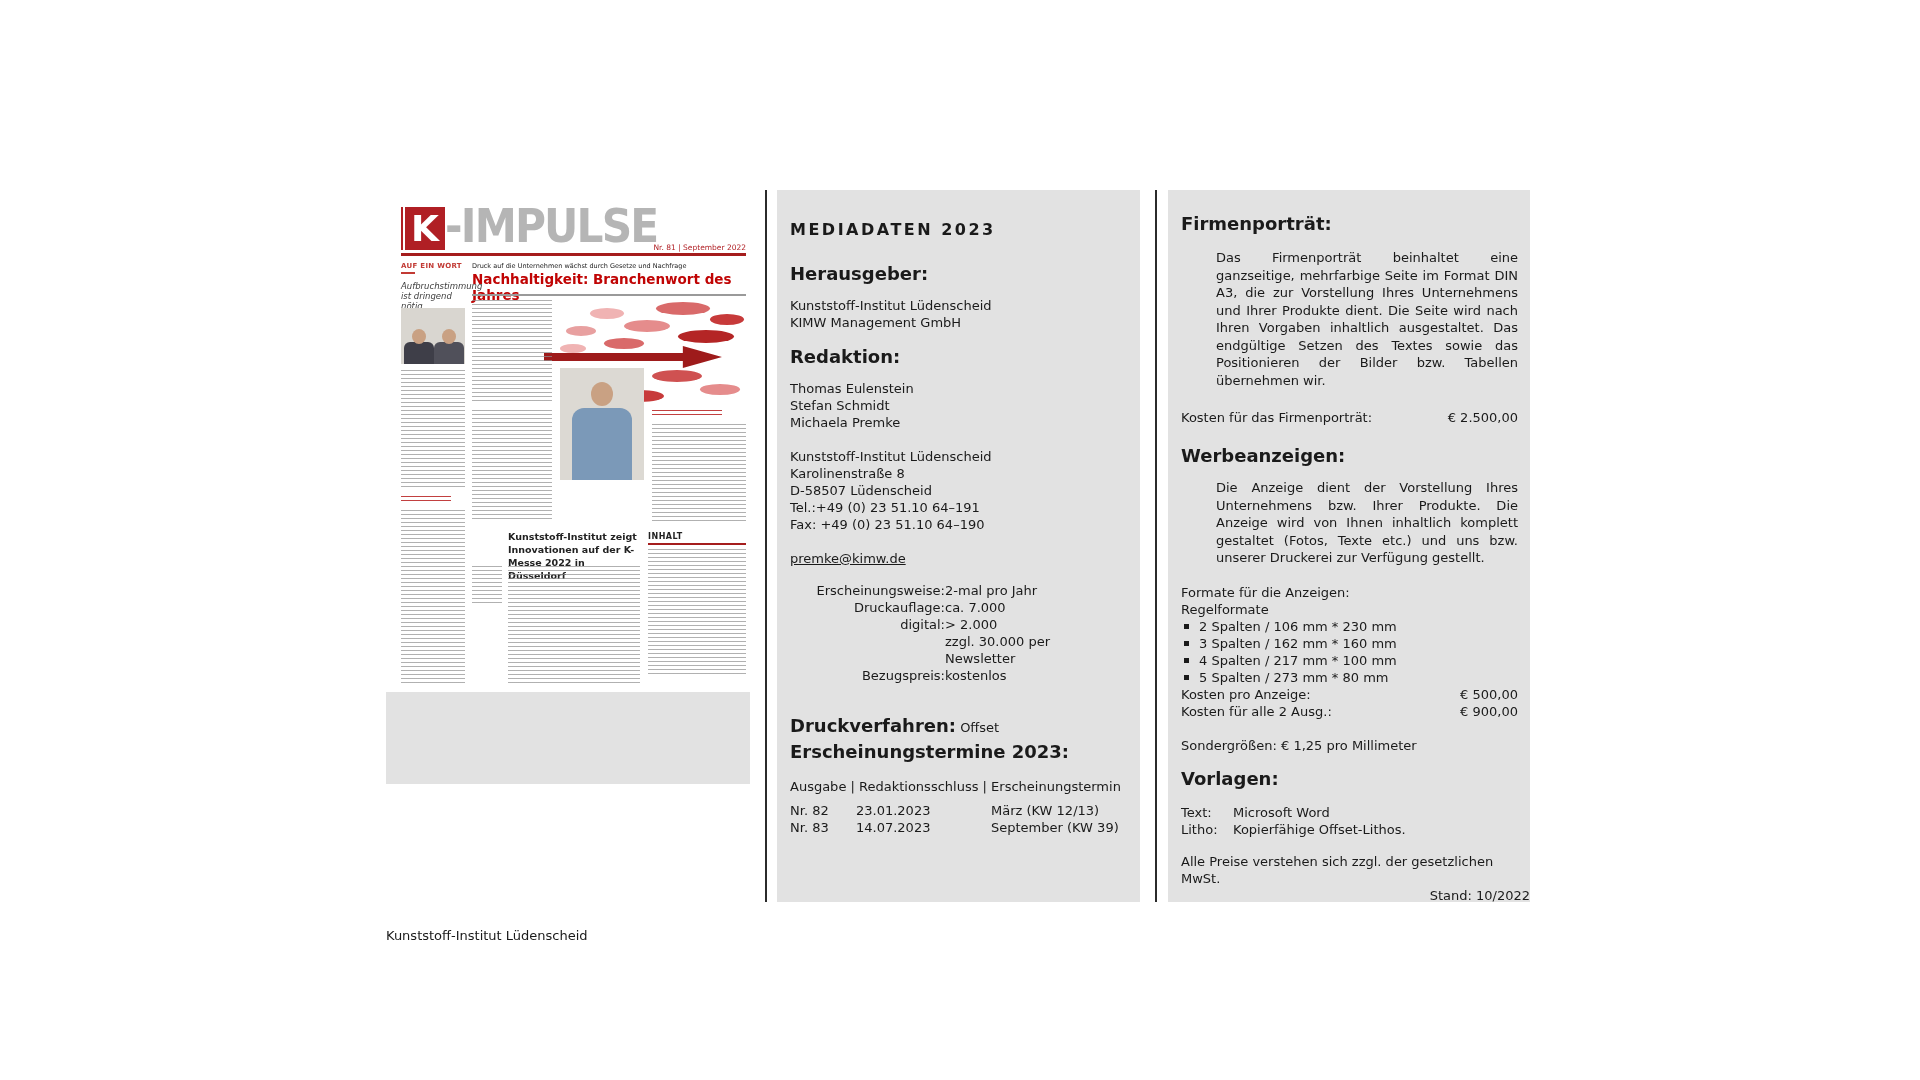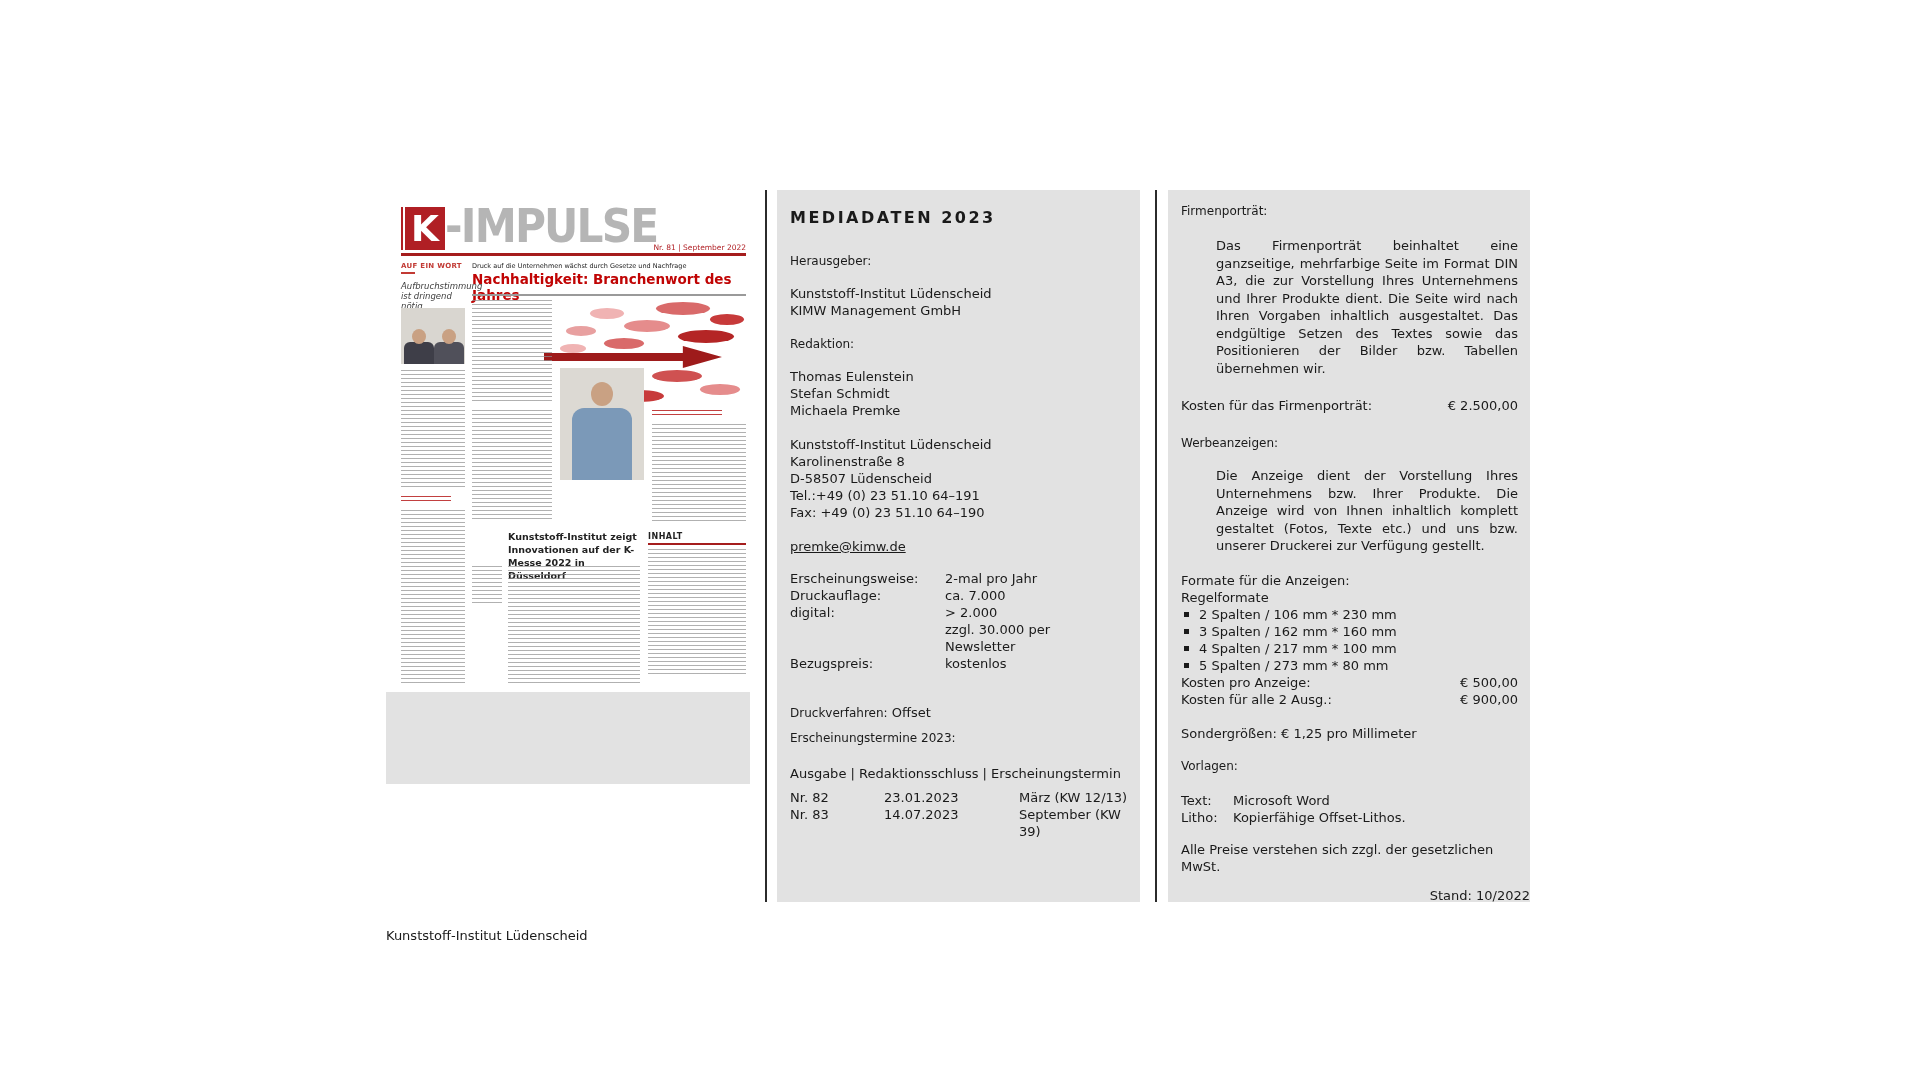--- a/index.html
+++ b/index.html
@@ -4,33 +4,33 @@
 <style>
   html,body{margin:0;padding:0;background:#ffffff;}
   .screen{position:relative;width:1920px;height:1080px;background:#ffffff;overflow:hidden;
           font-family:"DejaVu Sans","Liberation Sans",sans-serif;color:#1a1a1a;}
 
   
   .panel{position:absolute;background:#e2e2e2;}
   .vdivider{position:absolute;top:190px;height:712px;width:2px;background:#2b2b2b;}
 
   
-  .col-inner{position:absolute;left:0;top:4px;right:0;padding:8px 12px 0 13px;font-size:13px;line-height:17px;}
+  .col-inner{position:absolute;left:0;top:16px;right:0;padding:8px 12px 0 13px;font-size:13px;line-height:17px;}
   .doc-title{font-size:16px;line-height:20px;font-weight:bold;letter-spacing:2.5px;margin-top:6px;}
-  .h-sec{font-size:12px;line-height:19px;font-weight:normal;}
+  .h-sec{font-size:18px;line-height:19px;font-weight:bold;}
   .mt24{margin-top:24px;}.mt18{margin-top:6px;}.mt17{margin-top:17px;}
   .mt16{margin-top:16px;}.mt15{margin-top:15px;}.mt14{margin-top:14px;}
   .mt32{margin-top:32px;}.mt28{margin-top:20px;}.mt20{margin-top:20px;}.mt7{margin-top:7px;}
   .line{white-space:pre;}
   .email{color:#1a1a1a;text-decoration:underline;display:inline-block;}
-  .fact-row{display:flex;}
+  .fact-row{display:flex;text-align:right;}
   .fact-label{width:155px;flex:none;}
   .term-row{display:flex;}
   .term-c1{width:66px;flex:none;}
-  .term-c2{width:135px;flex:none;margin-left:28px;}
+  .term-c2{width:135px;flex:none;}
   .just{text-align:justify;margin-left:35px;}
   .price-row{display:flex;justify-content:space-between;}
   .fmt-row{display:flex;}
   .fmt-bullet{width:5px;height:5px;background:#1a1a1a;margin:6px 10px 0 3px;flex:none;}
   .vor-row{display:flex;}
   .vor-label{width:52px;flex:none;}
   .vor-value{flex:1;}
 
   
   .thumb{position:absolute;left:386px;top:200px;width:364px;height:488px;background:#ffffff;}

